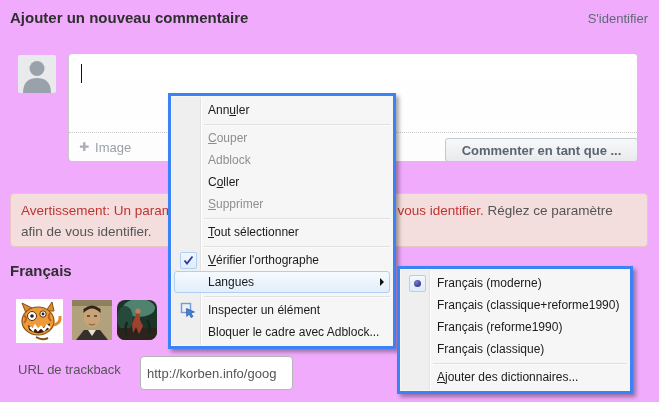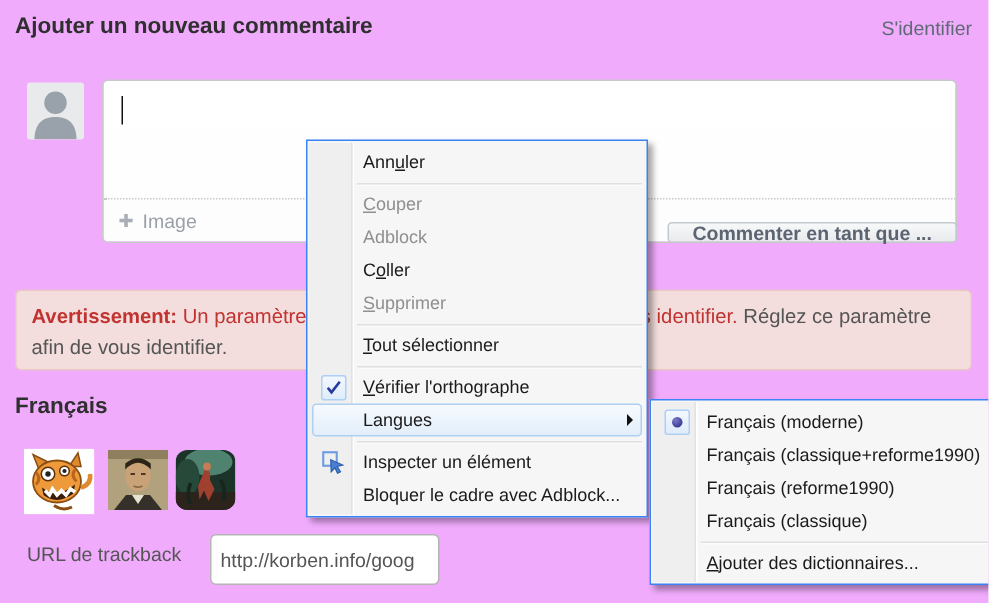--- a/index.html
+++ b/index.html
@@ -10,44 +10,44 @@
   
   .hdr-title { position:absolute; left:10px; top:9px; font-size:15px; font-weight:bold; color:#2f2f2f; }
   .hdr-signin { position:absolute; right:11px; top:11px; font-size:13px; color:#5f6a74; cursor:pointer; }
 
   
   .avatar { position:absolute; left:18px; top:55px; width:38px; height:38px; background:#e9eaec; border-radius:2px; overflow:hidden; }
   .cbox { position:absolute; left:68px; top:53px; width:570px; height:109px; border:1px solid #c9c9c9; border-radius:4px; background:linear-gradient(#ffffff,#fdfdfe); }
   .caret { position:absolute; left:12px; top:10px; width:1px; height:19px; background:#111; }
   .cfoot { position:absolute; left:0; right:0; bottom:0; height:29px; border-top:1px dotted #c9c9c9; display:flex; align-items:center; padding-left:10px; color:#9aa1a9; font-size:13px; }
   .plus { font-size:12px; color:#a8aeb6; margin-right:6px; font-weight:bold; }
-  .submit-btn { position:absolute; right:-1px; bottom:-1px; width:193px; height:14px; border:1px solid #c3c8cc; border-radius:3px;
+  .submit-btn { position:absolute; right:-1px; bottom:-1px; width:193px; height:24px; border:1px solid #c3c8cc; border-radius:3px;
     background:linear-gradient(#f7f8f9,#e8eaed); color:#5b6470; font-size:13px; font-weight:bold;
     display:flex; align-items:center; justify-content:center; font-family:inherit; cursor:pointer; }
 
   
   .warn { position:absolute; left:10px; right:11px; top:193px; height:54px; background:#f3dedd; border:1px solid #e9c6c5; border-radius:4px;
     padding:6px 10px; font-size:13.5px; line-height:21px; color:#555; }
   .warn .red { color:#c03330; }
-  .warn .bold { font-weight:bold; }
+  .warn .bold { font-weight:normal; }
 
   
   .reactions-title { position:absolute; left:10px; top:262px; font-size:15px; font-weight:bold; color:#2f2f2f; }
   .av { position:absolute; overflow:hidden; cursor:pointer; }
   .av-cat { left:16px; top:299px; width:47px; height:44px; }
   .av-man { left:72px; top:300px; width:40px; height:40px; }
   .av-art { left:117px; top:300px; width:40px; height:40px; border-radius:8px; }
 
   
   .tb-label { position:absolute; left:18px; top:362px; font-size:13px; color:#555; }
   .tb-input { position:absolute; left:140px; top:356px; width:153px; height:27px; border:1px solid #b5b5b5; border-radius:4px;
     padding:16px 6px; font-size:13px; color:#555; font-family:inherit; background:#fff; }
 
   
-  .menu { position:absolute; background:#f6f6f6; border:1px solid #3b82f6; box-shadow:3px 3px 4px rgba(0,0,0,0.35); padding:3px 1px; font-size:12px; color:#1b1b1b;margin-left:36px; }
+  .menu { position:absolute; background:#f6f6f6; border:3px solid #3b82f6; box-shadow:3px 3px 4px rgba(0,0,0,0.35); padding:3px 1px; font-size:12px; color:#1b1b1b; }
   .menu::before { content:""; position:absolute; left:1px; top:1px; bottom:1px; width:28px; background:#efeff0; border-right:1px solid #e2e2e2; box-shadow:1px 0 0 #fff; }
   .menu-main { left:168px; top:93px; width:228px; }
   .menu-sub  { left:397px; top:266px; width:236px; }
   .mi { position:relative; z-index:1; display:flex; align-items:center; height:22px; padding-right:4px; cursor:default; }
   .mi .gut { flex:0 0 32px; display:flex; align-items:center; justify-content:center; }
   .mi .lab { flex:1; white-space:nowrap; padding-left:4px; }
   .mi.dis { color:#8f8f8f; }
   .mi.hov::before { content:""; position:absolute; left:2px; right:2px; top:0; bottom:0; z-index:-1;
     border:1px solid #aed0f2; border-radius:3px; background:linear-gradient(#f6fafe,#e2eefa); }
   .msep { position:relative; z-index:1; height:1px; background:#e0e0e0; box-shadow:0 1px 0 #fbfbfb; margin:3px 2px 2px 32px; }

